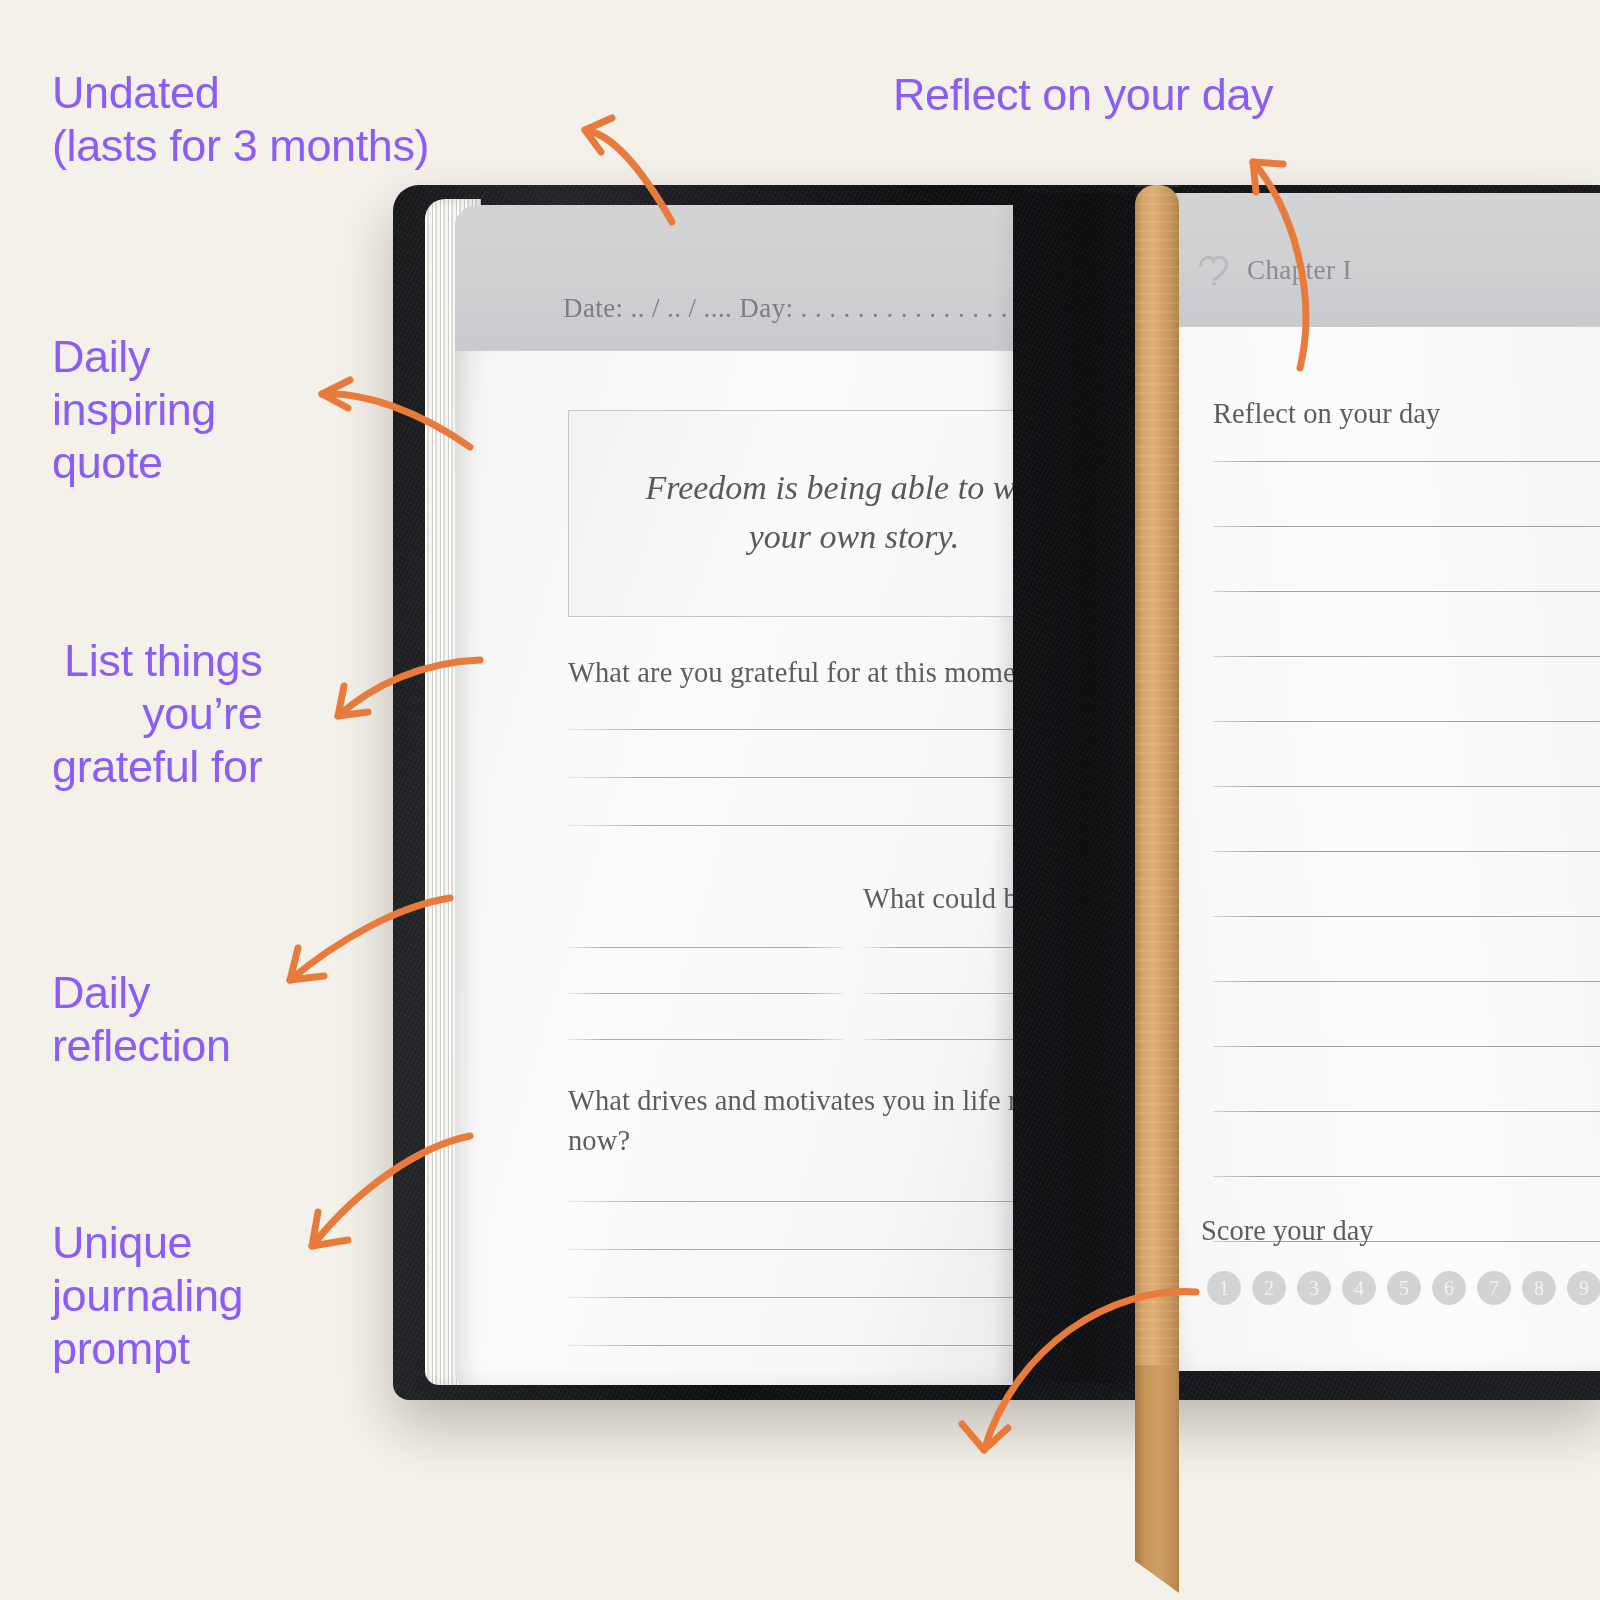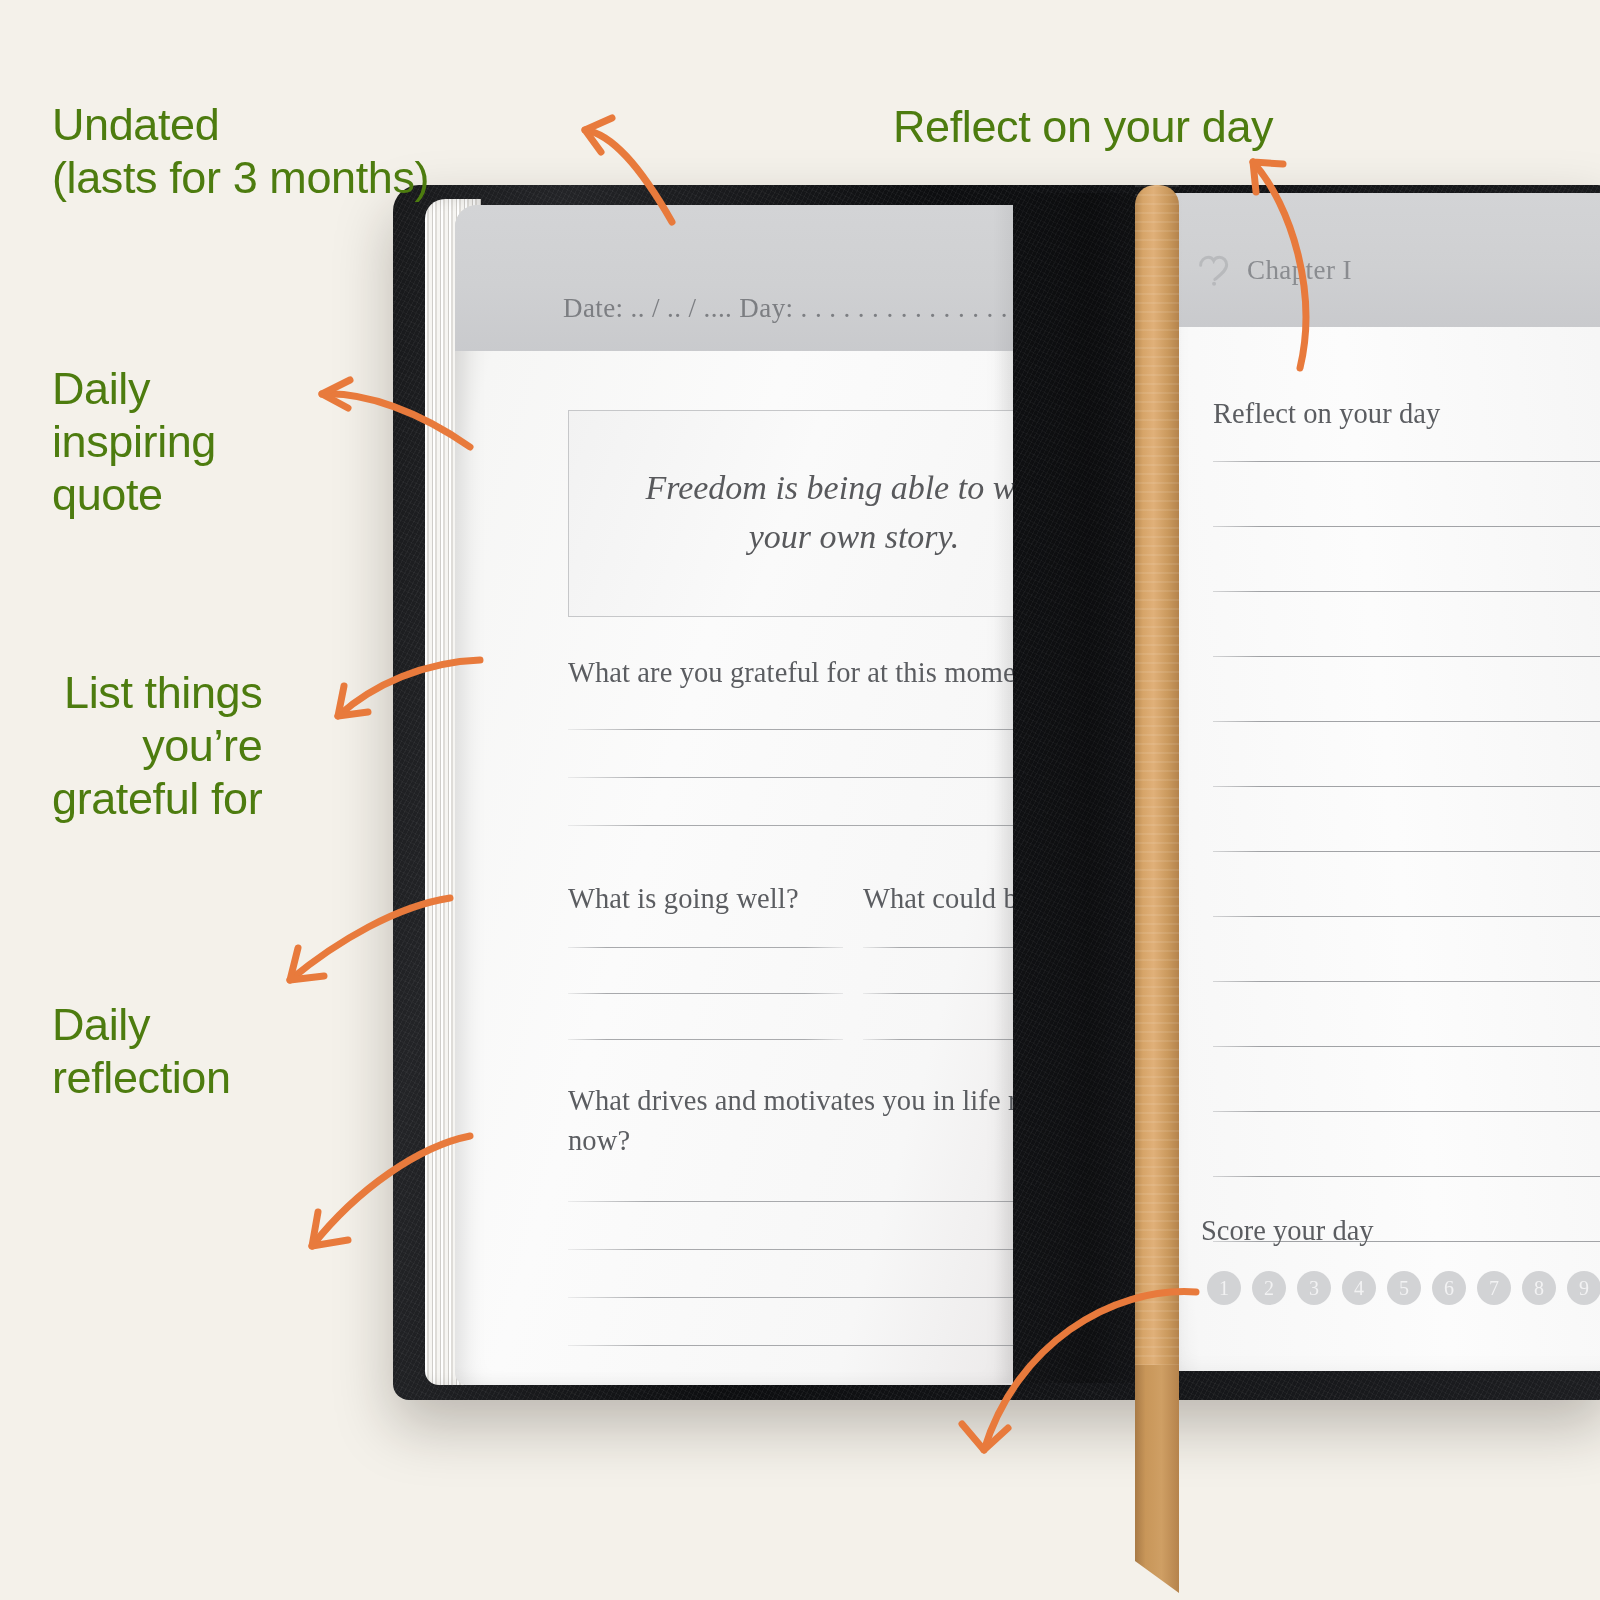--- a/index.html
+++ b/index.html
@@ -8,28 +8,27 @@
     background:#f4f1ea;
     font-family:"Liberation Sans", sans-serif;
     overflow:hidden;
     position:relative;
   }
   .stage{position:absolute;inset:0;}
 
   
   .anno{
     position:absolute;
-    color:#4d7c0f;
+    color:#8b5cf6;
     font-family:"Liberation Sans", sans-serif;
     font-size:45px;
     line-height:1.18;
     letter-spacing:-0.4px;
     font-weight:400;
     white-space:pre-line;
-    margin-top:32px;
   }
   #anno-undated{left:52px;top:66px;}
   #anno-quote{left:52px;top:330px;}
   #anno-grateful{left:52px;top:634px;text-align:right;}
   #anno-reflection{left:52px;top:966px;}
   #anno-prompt{left:52px;top:1216px;}
   #anno-reflect-day{left:893px;top:68px;}
   #anno-score-day{left:712px;top:1462px;}
 
   .arrow{position:absolute;overflow:visible;}
@@ -191,21 +190,20 @@
       <div class="quotebox">
         <div class="quote-txt">Freedom is being able to write your own story.</div>
 
       </div>
 
       <div class="prompt" style="left:113px;top:448px;width:520px;">What are you grateful for at this moment?</div>
       <div class="rule" style="left:113px;top:524px;width:565px;"></div>
       <div class="rule" style="left:113px;top:572px;width:565px;"></div>
       <div class="rule" style="left:113px;top:620px;width:565px;"></div>
 
-      <div class="prompt" style="left:113px;top:674px;width:260px;">What is going well?</div>
       <div class="prompt" style="left:408px;top:674px;width:270px;">What could be better?</div>
       <div class="rule" style="left:113px;top:742px;width:275px;"></div>
       <div class="rule" style="left:113px;top:788px;width:275px;"></div>
       <div class="rule" style="left:113px;top:834px;width:275px;"></div>
       <div class="rule" style="left:408px;top:742px;width:270px;"></div>
       <div class="rule" style="left:408px;top:788px;width:270px;"></div>
       <div class="rule" style="left:408px;top:834px;width:270px;"></div>
 
       <div class="prompt" style="left:113px;top:876px;width:520px;">What drives and motivates you in life right now?</div>
       <div class="rule" style="left:113px;top:996px;width:565px;"></div>
@@ -262,20 +260,23 @@
   <div class="anno" id="anno-undated">Undated
 (lasts for 3 months)</div>
   <div class="anno" id="anno-quote">Daily
 inspiring
 quote</div>
   <div class="anno" id="anno-grateful">List things
 you’re
 grateful for</div>
   <div class="anno" id="anno-reflection">Daily
 reflection</div>
+  <div class="anno" id="anno-prompt">Unique
+journaling
+prompt</div>
   <div class="anno" id="anno-reflect-day">Reflect on your day</div>
 
   <svg class="arrow" style="left:0;top:0;width:1600px;height:1600px;">
     <defs>
       <g id="ah"></g>
     </defs>
 
     <path d="M672 222 C640 166 612 134 585 130" fill="none" stroke="#e87a3c" stroke-width="7" stroke-linecap="round"></path>
     <path d="M585 130 L612 118 M585 130 L601 152" fill="none" stroke="#e87a3c" stroke-width="7" stroke-linecap="round"></path>
 

